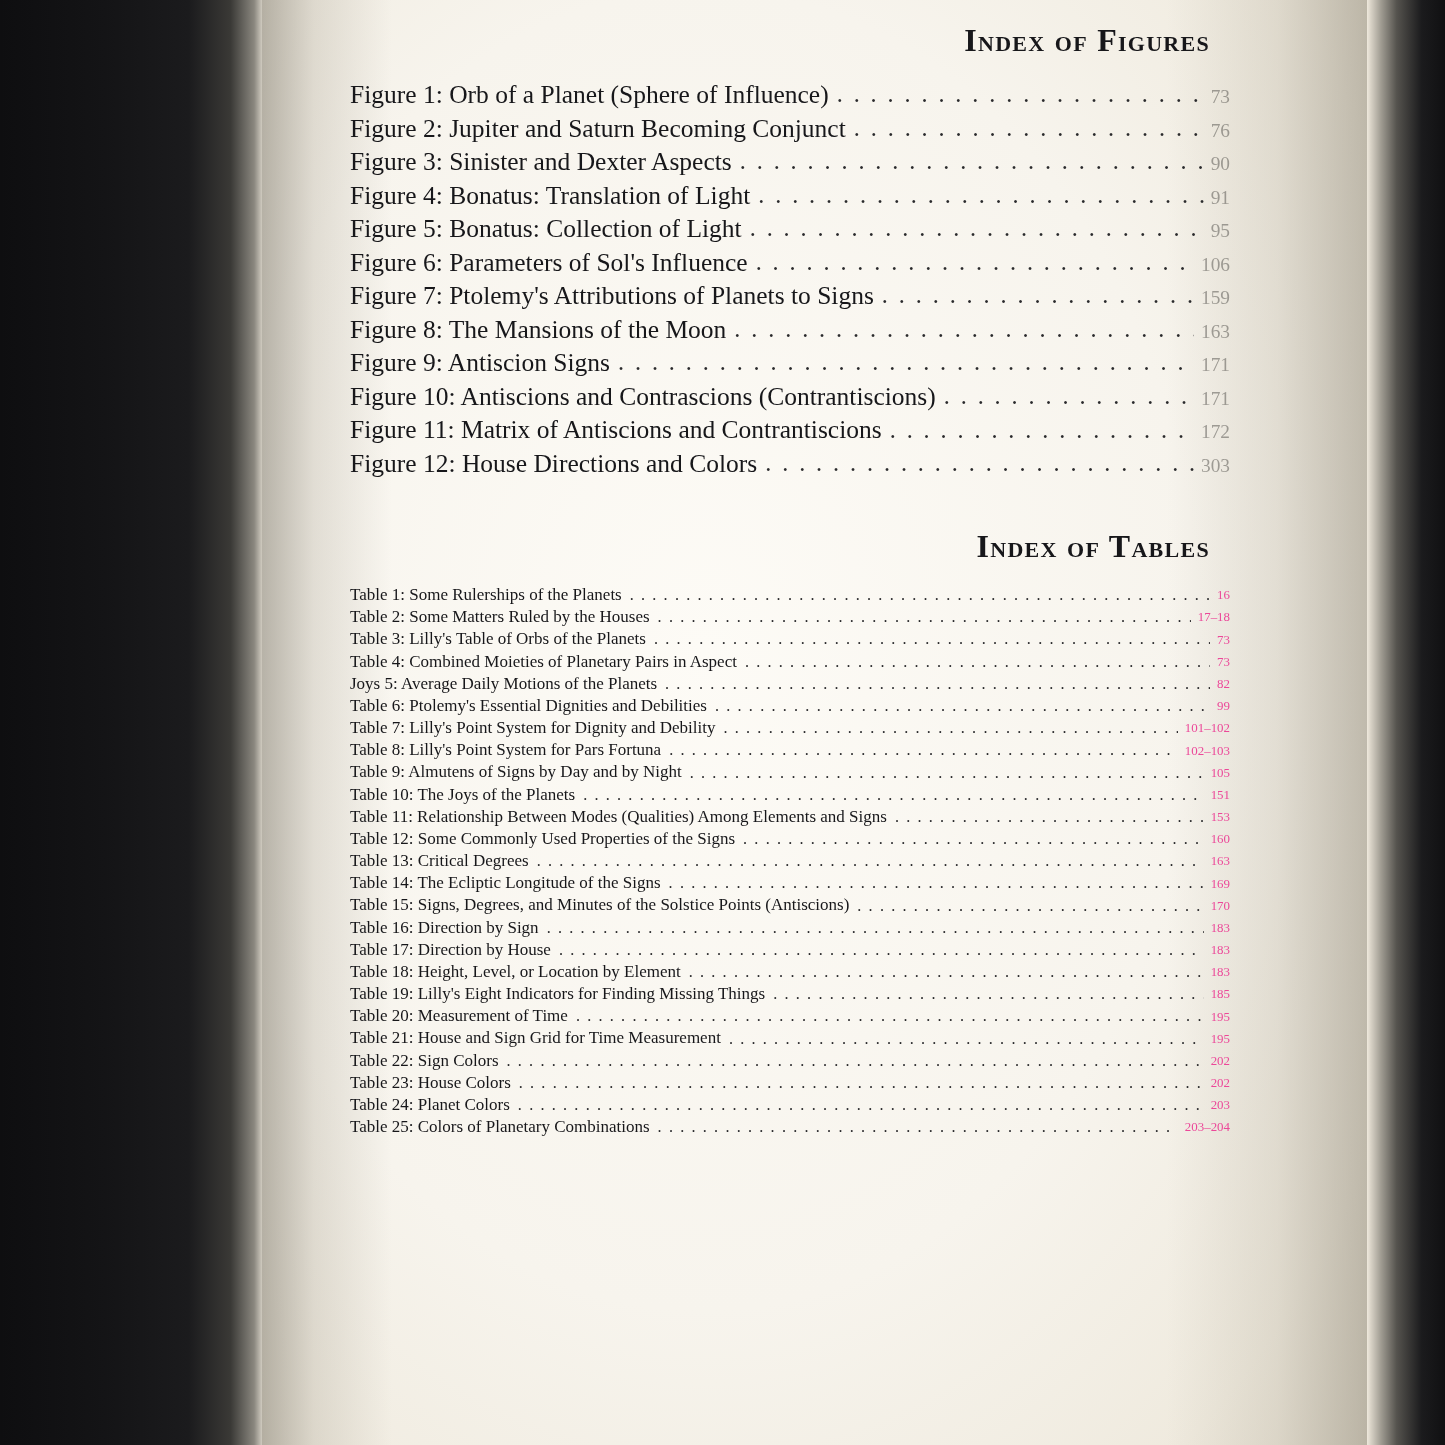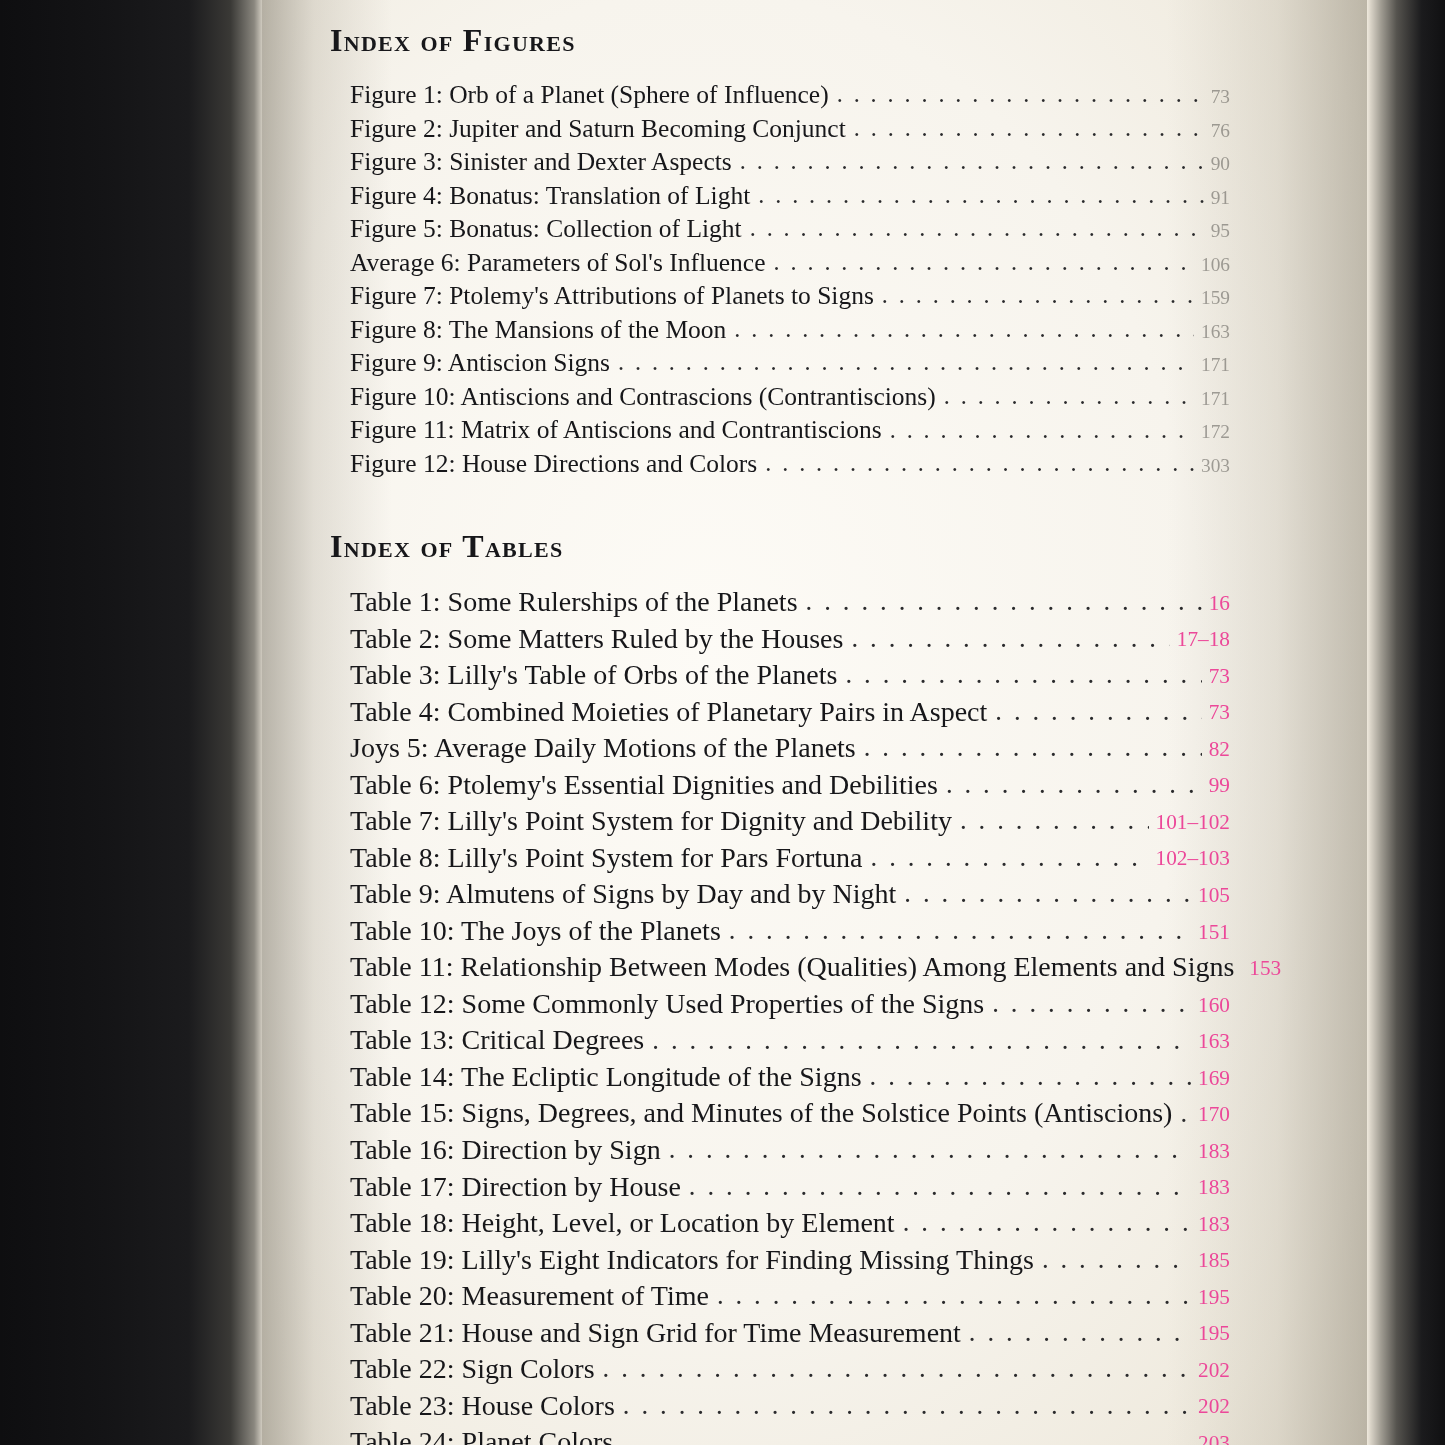--- a/index.html
+++ b/index.html
@@ -74,21 +74,21 @@
     width: 1030px;
     height: 1445px;
   }
 
   h2.index-title {
     font-family: "Liberation Serif", serif;
     font-variant: small-caps;
     font-weight: 600;
     letter-spacing: 0.04em;
     font-size: 32px;
-    text-align: left;
+    text-align: right;
     margin: 0;
     color: #17171a;
   }
 
   .figures-title { position: absolute; top: 22px; left: 30px; width: 880px; }
   .tables-title  { position: absolute; top: 528px; left: 30px; width: 880px; }
 
   .toc {
     position: absolute;
     left: 50px;
@@ -101,21 +101,21 @@
   .toc-tables  { top: 584px; }
 
   .toc li {
     display: flex;
     align-items: flex-end;
     font-size: 25.5px;
     line-height: 1.315;
     color: #17171a;
     white-space: nowrap;
   }
-  .toc-tables li { font-size: 28px; line-height: 1.305; }
+  .toc-tables li { font-size: 17px; line-height: 1.305; }
 
   .entry-label {
     flex: 0 0 auto;
     padding-right: 6px;
   }
   .leader {
     flex: 1 1 auto;
     overflow: hidden;
     position: relative;
     height: 1em;
@@ -173,21 +173,21 @@
         <span class="entry-label">Figure 4: Bonatus: Translation of Light</span>
         <span class="leader"></span>
         <span class="page-num">91</span>
       </li>
       <li>
         <span class="entry-label">Figure 5: Bonatus: Collection of Light</span>
         <span class="leader"></span>
         <span class="page-num">95</span>
       </li>
       <li>
-        <span class="entry-label">Average 6: Parameters of Sol's Influence</span>
+        <span class="entry-label">Figure 6: Parameters of Sol's Influence</span>
         <span class="leader"></span>
         <span class="page-num">106</span>
       </li>
       <li>
         <span class="entry-label">Figure 7: Ptolemy's Attributions of Planets to Signs</span>
         <span class="leader"></span>
         <span class="page-num">159</span>
       </li>
       <li>
         <span class="entry-label">Figure 8: The Mansions of the Moon</span>

